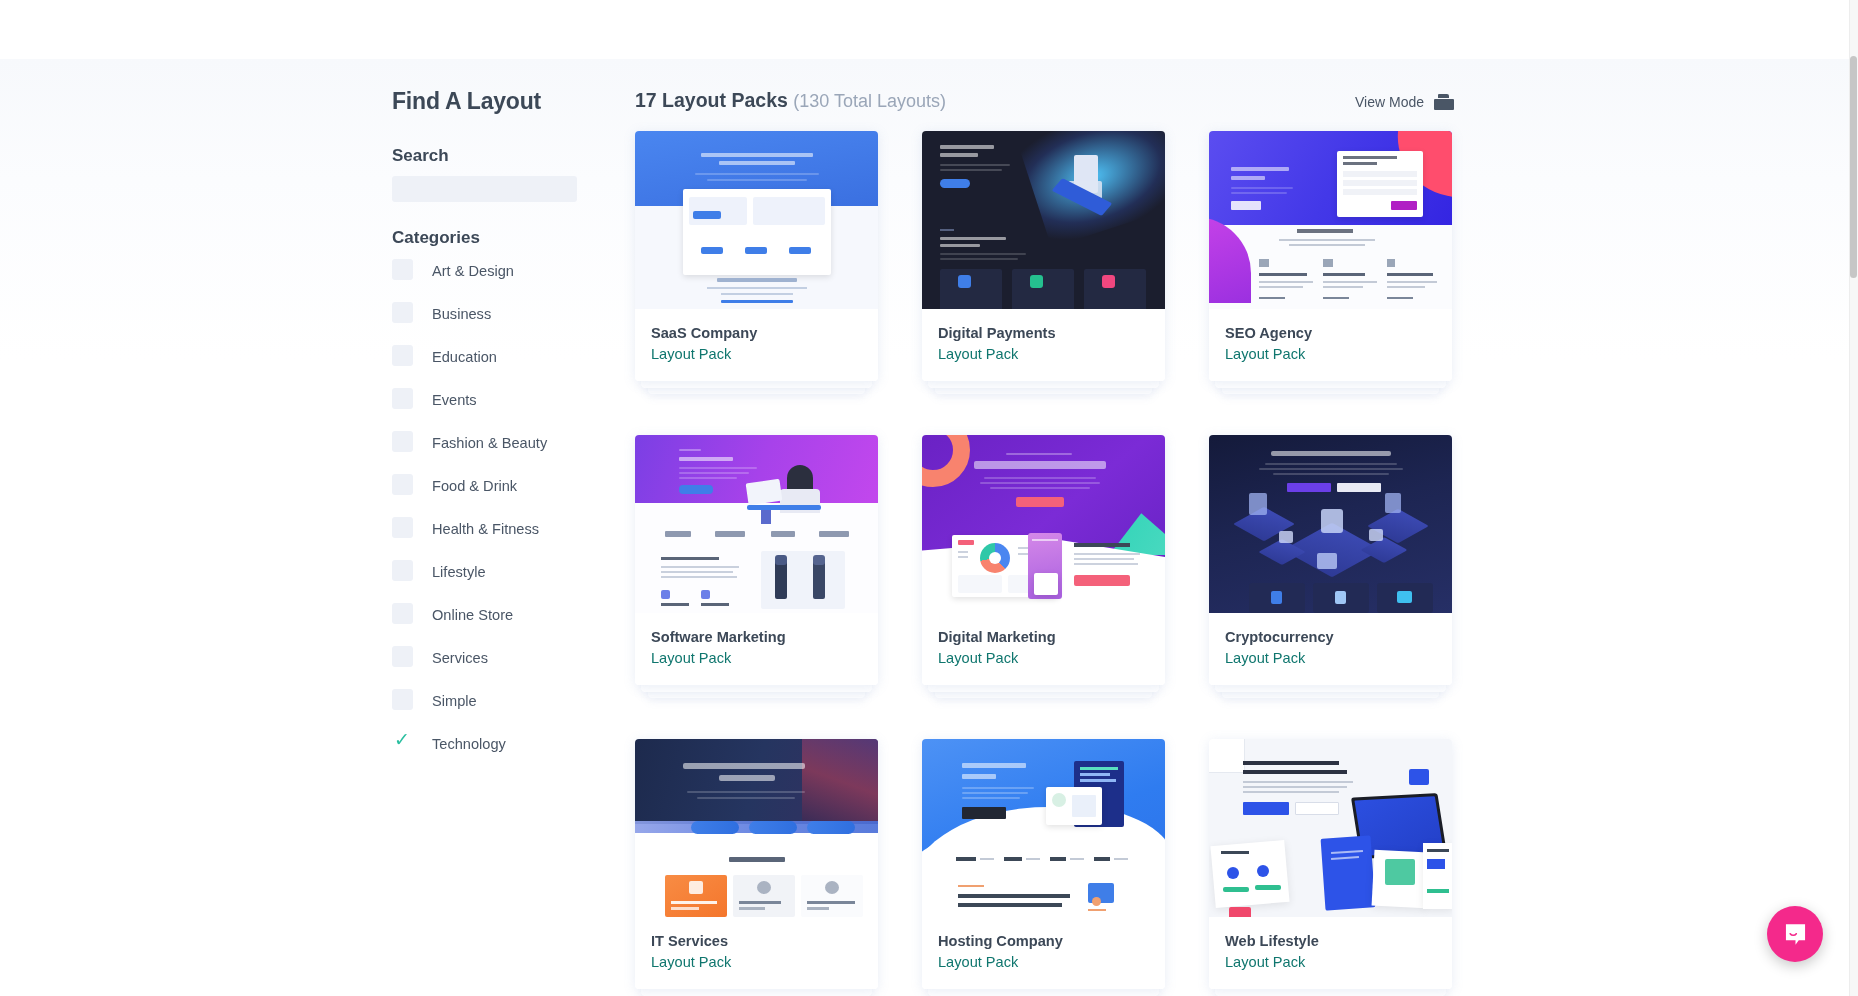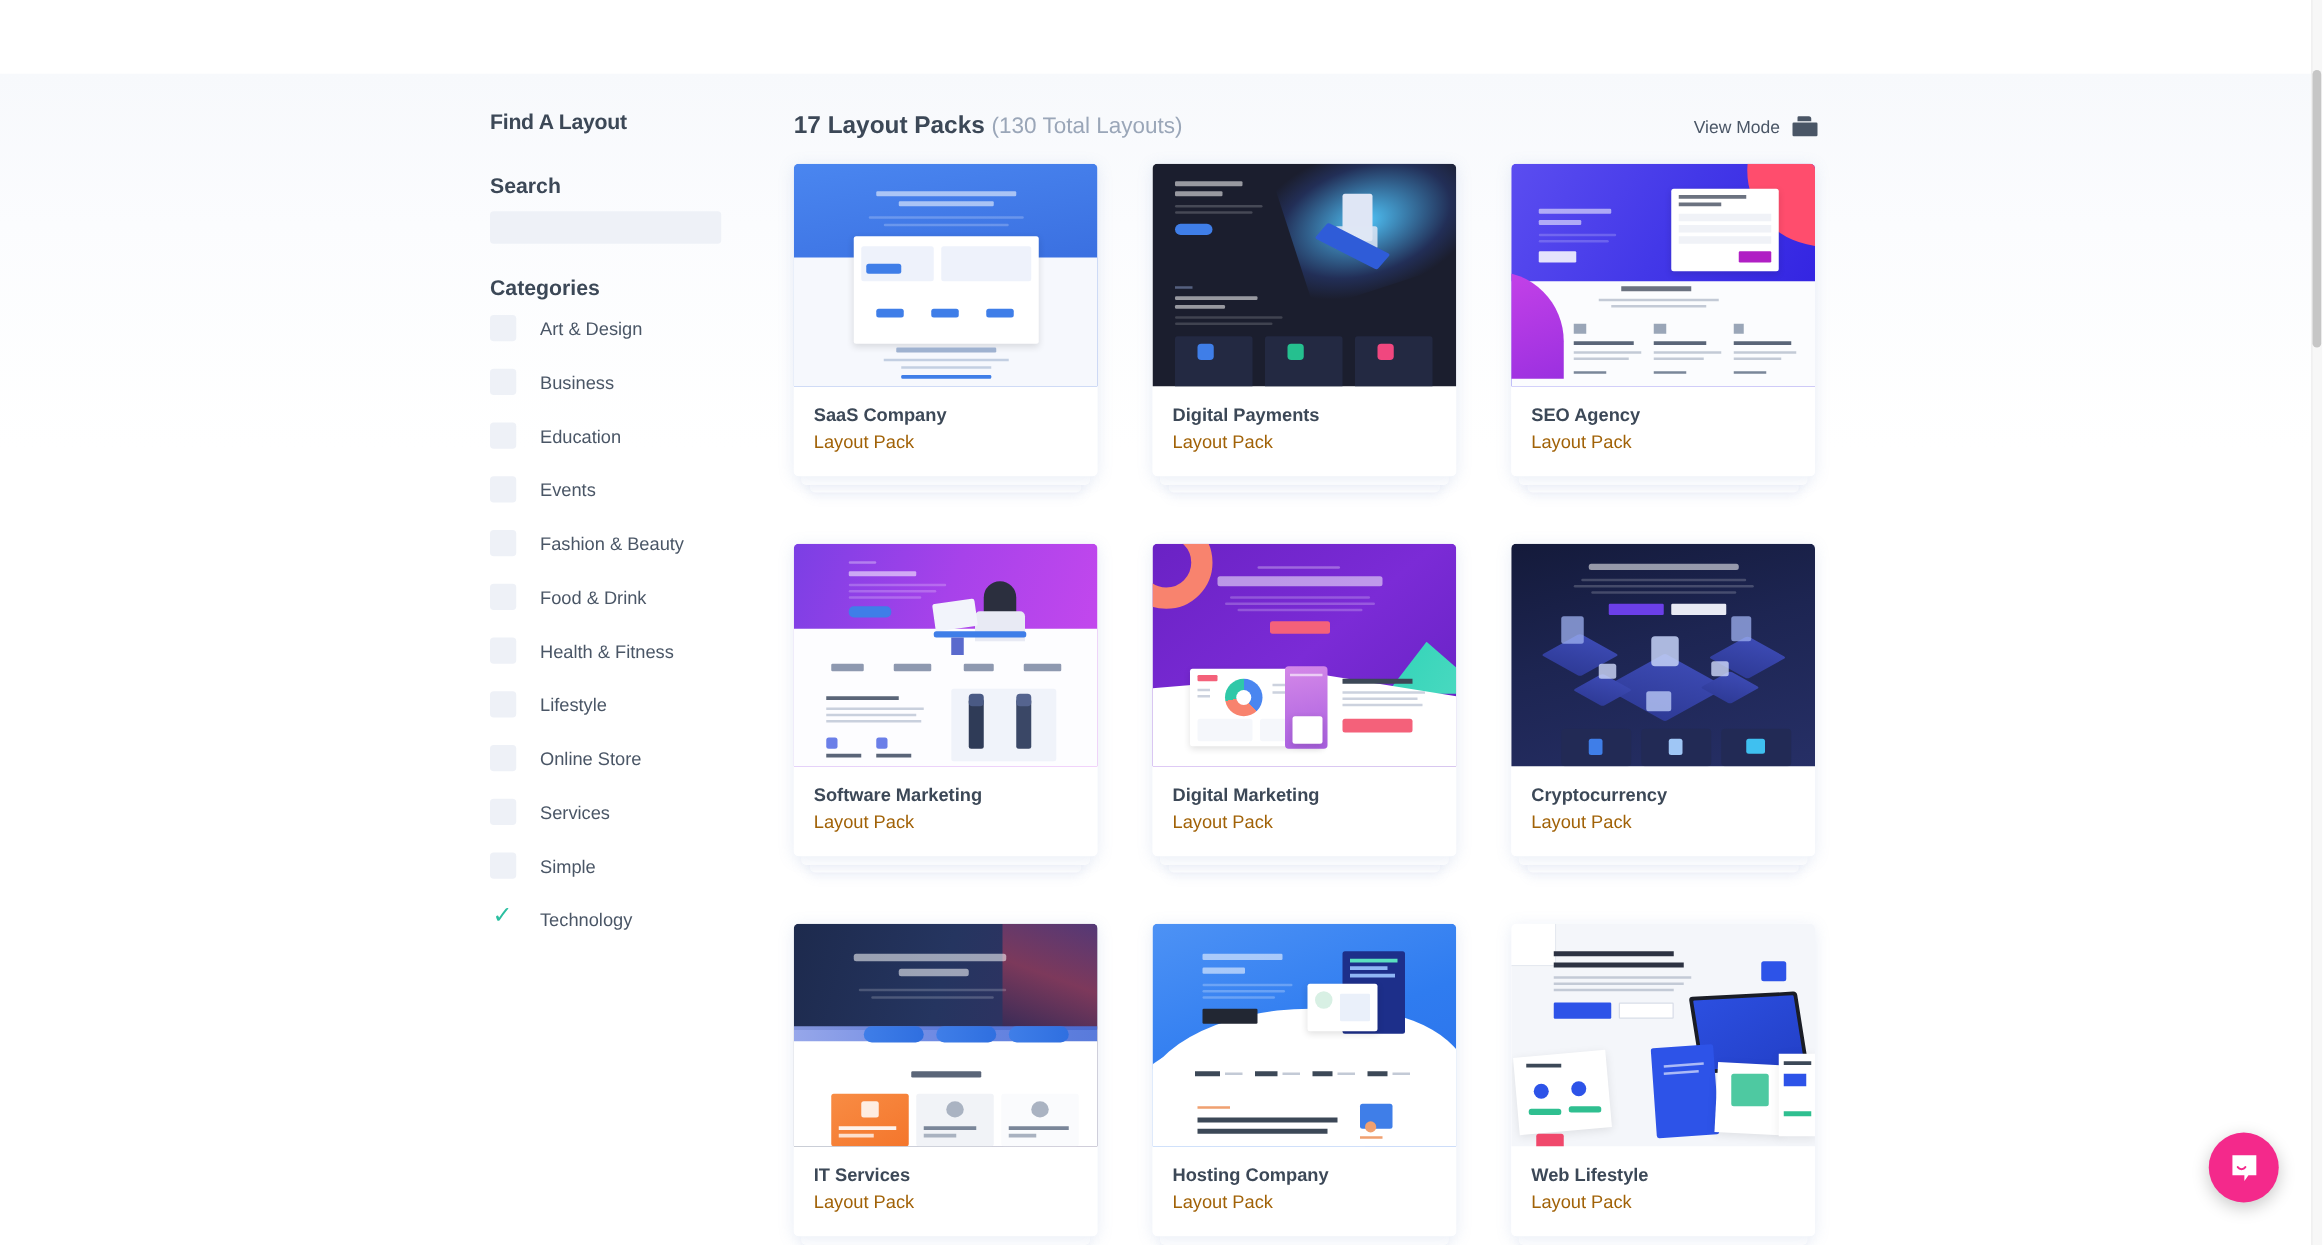--- a/index.html
+++ b/index.html
@@ -46,21 +46,21 @@
 
   
   .body-wrap {
     position: absolute; top: 59px; left: 0; width: 1849px; height: 937px;
     background: linear-gradient(180deg, #f7f9fc 0%, #fbfcfe 120px, #ffffff 300px);
   }
 
   
   .sidebar { position: absolute; left: 392px; top: 29px; width: 200px; }
   .sidebar h2 {
-    font-size: 17px; color: #3c4857; font-weight: bold; letter-spacing: -0.2px;
+    font-size: 23px; color: #3c4857; font-weight: bold; letter-spacing: -0.2px;
     margin-bottom: 31px;
   }
   .sidebar .lbl {
     font-size: 17px; color: #3c4857; font-weight: bold; margin-bottom: 10px;
   }
   .search-input {
     width: 185px; height: 26px; background: #eef1f7;
     border: none; border-radius: 3px; outline: none;
     padding: 0 9px; font-size: 13px; color: #3c4857;
     font-family: "Liberation Sans", sans-serif;
@@ -120,21 +120,21 @@
   .card .stack1 { bottom: -7px; left: 6px; right: 6px; }
   .card .stack2 { bottom: -13px; left: 13px; right: 13px; }
   .card-inner {
     position: relative; background: #fff; border-radius: 4px; overflow: hidden;
     box-shadow: 0 2px 12px rgba(120,150,200,0.17);
     z-index: 2;
   }
   .thumb { width: 100%; height: 178px; position: relative; overflow: hidden; }
   .meta { padding: 14px 16px 17px 16px; background: #fff; }
   .meta .name { font-size: 14.6px; color: #3c4857; font-weight: bold; line-height: 20px; }
-  .meta .kind { font-size: 14.6px; color: #a16207; line-height: 20px; margin-top: 1px; }
+  .meta .kind { font-size: 14.6px; color: #0f766e; line-height: 20px; margin-top: 1px; }
 
   
   .t-abs { position: absolute; }
   .tline { background: rgba(255,255,255,0.55); border-radius: 1px; }
   .wcard { background: #fff; border-radius: 2px; box-shadow: 0 2px 6px rgba(0,0,0,0.12); }
 
   
   .th-saas { background: linear-gradient(170deg,#4a86f0 0%, #3a6fe0 55%, #3566da 100%); }
   .th-saas .lower { position: absolute; left:0; bottom:0; width:100%; height:58%; background:#f6f8fd; }
 

